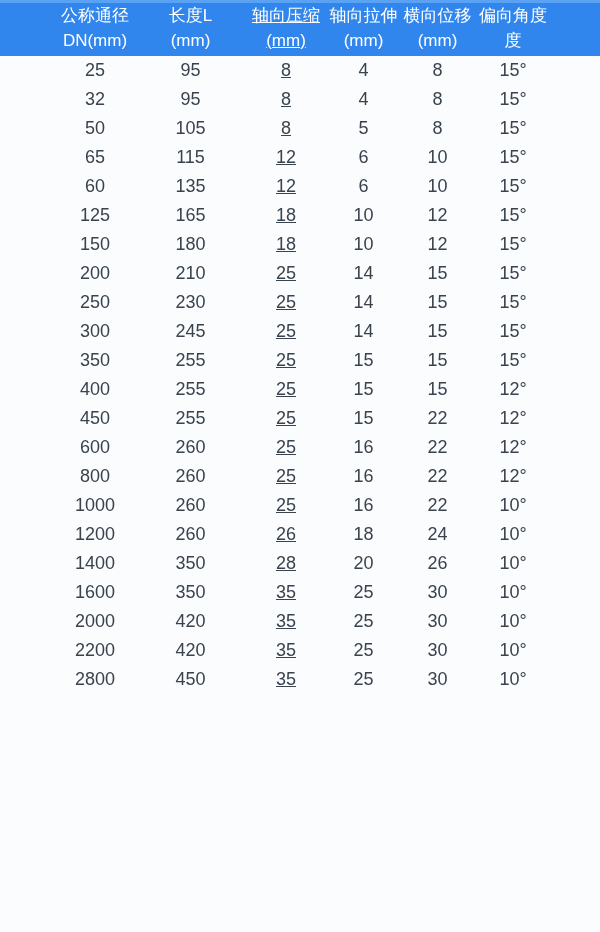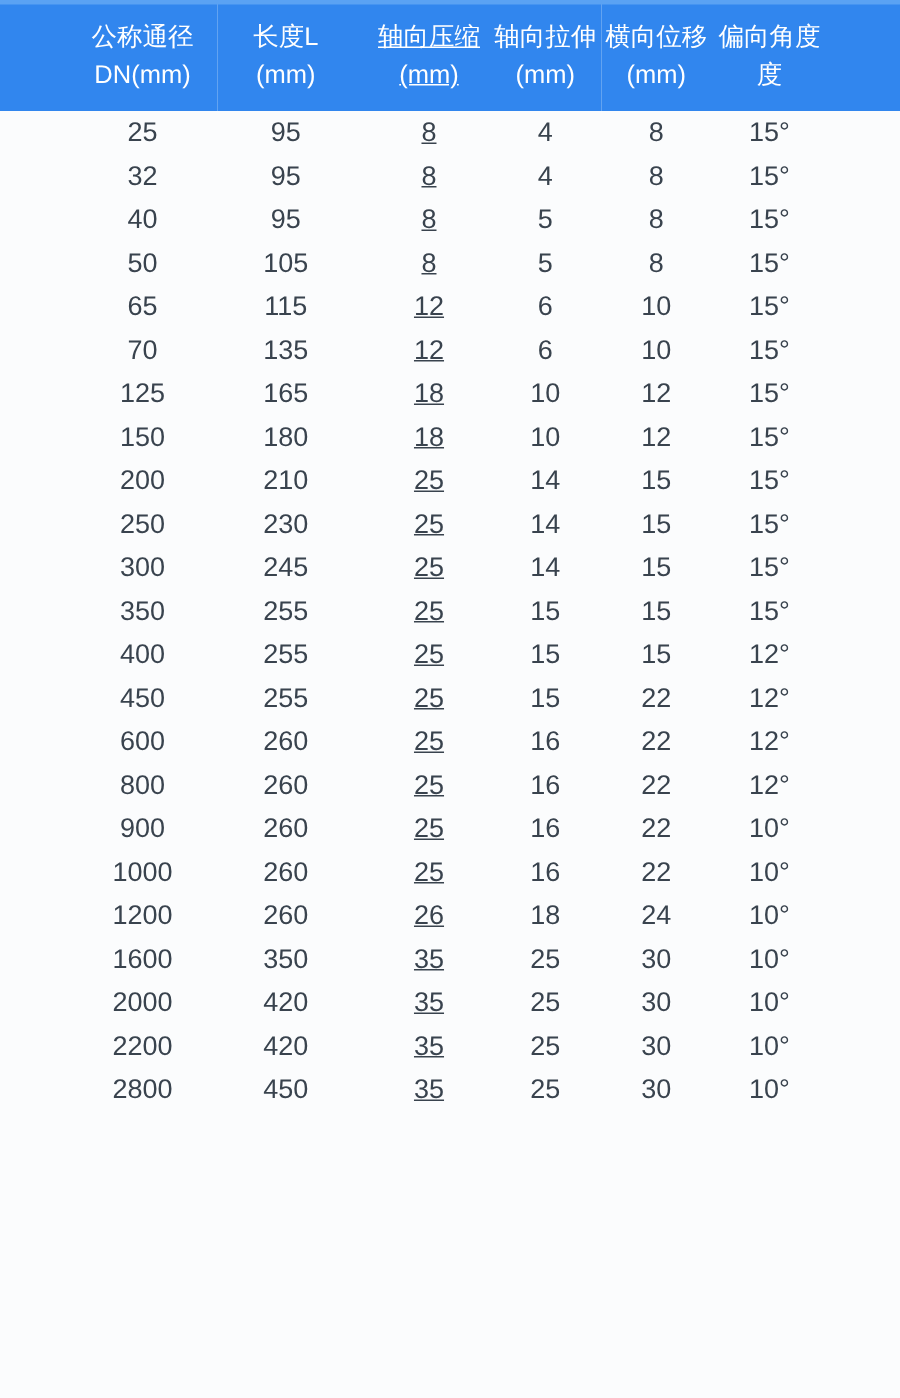--- a/index.html
+++ b/index.html
@@ -32,21 +32,21 @@
   table.spec-table col.w2 { width: 91px; }
   table.spec-table col.w3 { width: 90px; }
   table.spec-table col.w4 { width: 75px; }
   table.spec-table col.w5 { width: 73px; }
   table.spec-table col.w6 { width: 126px; }
 
   thead th {
     background: #3186ee;
     color: #ffffff;
     font-weight: normal;
-    height: 74px;
+    height: 56px;
     vertical-align: middle;
     text-align: center;
     font-size: 17px;
     padding: 0;
     box-sizing: border-box;
   }
   thead th .h-line1,
   thead th .h-line2 {
     display: block;
     line-height: 25px;
@@ -122,45 +122,37 @@
       </tr>
       <tr>
         <td class="c1">32</td>
         <td class="c2">95</td>
         <td class="c3">8</td>
         <td class="c4">4</td>
         <td class="c5">8</td>
         <td class="c6">15°</td>
       </tr>
       <tr>
-        <td class="c1">40</td>
-        <td class="c2">95</td>
-        <td class="c3">8</td>
-        <td class="c4">5</td>
-        <td class="c5">8</td>
-        <td class="c6">15°</td>
-      </tr>
-      <tr>
         <td class="c1">50</td>
         <td class="c2">105</td>
         <td class="c3">8</td>
         <td class="c4">5</td>
         <td class="c5">8</td>
         <td class="c6">15°</td>
       </tr>
       <tr>
         <td class="c1">65</td>
         <td class="c2">115</td>
         <td class="c3">12</td>
         <td class="c4">6</td>
         <td class="c5">10</td>
         <td class="c6">15°</td>
       </tr>
       <tr>
-        <td class="c1">70</td>
+        <td class="c1">60</td>
         <td class="c2">135</td>
         <td class="c3">12</td>
         <td class="c4">6</td>
         <td class="c5">10</td>
         <td class="c6">15°</td>
       </tr>
       <tr>
         <td class="c1">125</td>
         <td class="c2">165</td>
         <td class="c3">18</td>
@@ -234,44 +226,44 @@
       </tr>
       <tr>
         <td class="c1">800</td>
         <td class="c2">260</td>
         <td class="c3">25</td>
         <td class="c4">16</td>
         <td class="c5">22</td>
         <td class="c6">12°</td>
       </tr>
       <tr>
-        <td class="c1">900</td>
-        <td class="c2">260</td>
-        <td class="c3">25</td>
-        <td class="c4">16</td>
-        <td class="c5">22</td>
-        <td class="c6">10°</td>
-      </tr>
-      <tr>
         <td class="c1">1000</td>
         <td class="c2">260</td>
         <td class="c3">25</td>
         <td class="c4">16</td>
         <td class="c5">22</td>
         <td class="c6">10°</td>
       </tr>
       <tr>
         <td class="c1">1200</td>
         <td class="c2">260</td>
         <td class="c3">26</td>
         <td class="c4">18</td>
         <td class="c5">24</td>
         <td class="c6">10°</td>
       </tr>
       <tr>
+        <td class="c1">1400</td>
+        <td class="c2">350</td>
+        <td class="c3">28</td>
+        <td class="c4">20</td>
+        <td class="c5">26</td>
+        <td class="c6">10°</td>
+      </tr>
+      <tr>
         <td class="c1">1600</td>
         <td class="c2">350</td>
         <td class="c3">35</td>
         <td class="c4">25</td>
         <td class="c5">30</td>
         <td class="c6">10°</td>
       </tr>
       <tr>
         <td class="c1">2000</td>
         <td class="c2">420</td>

